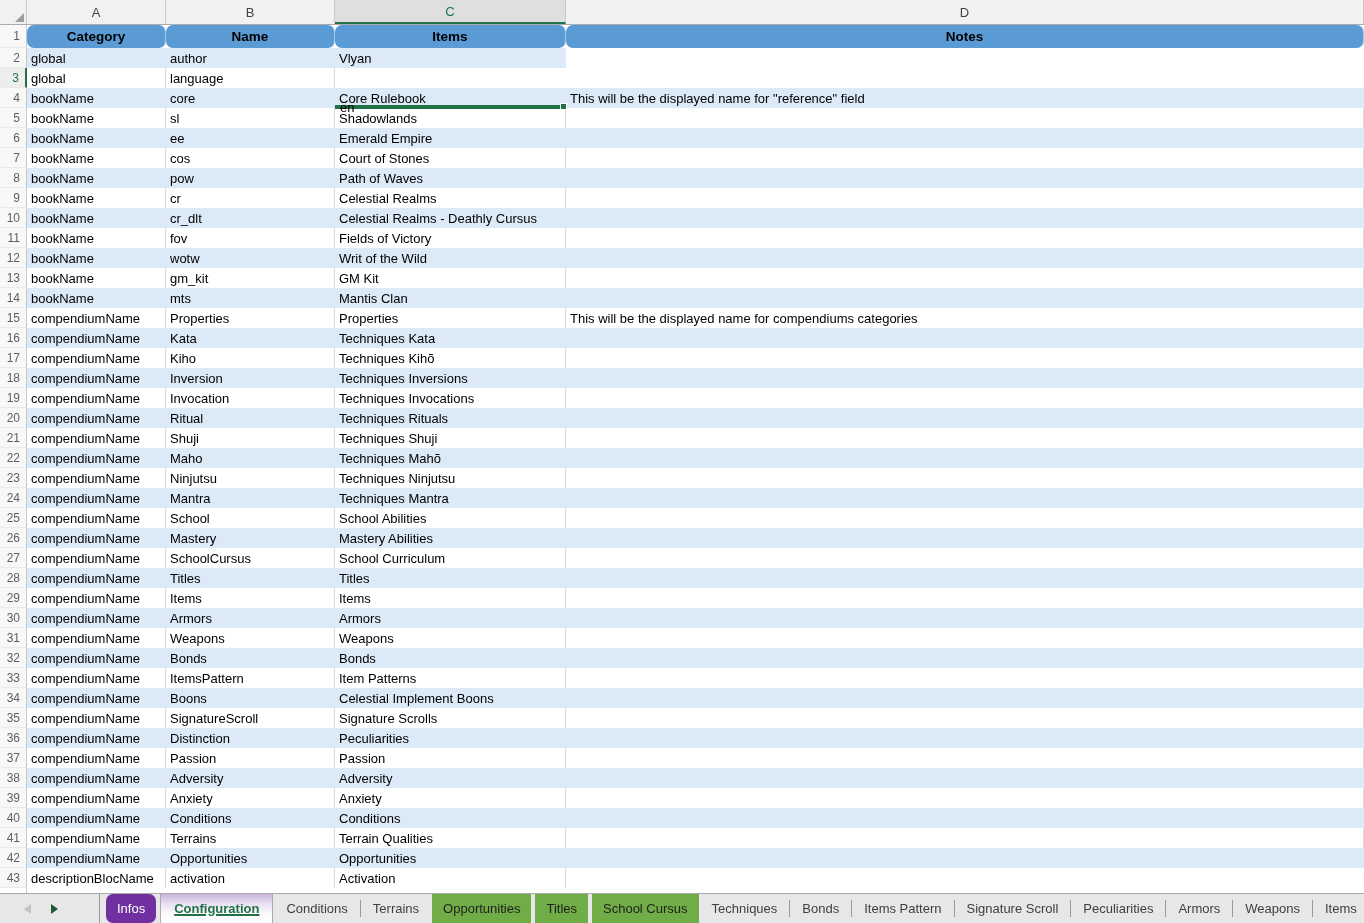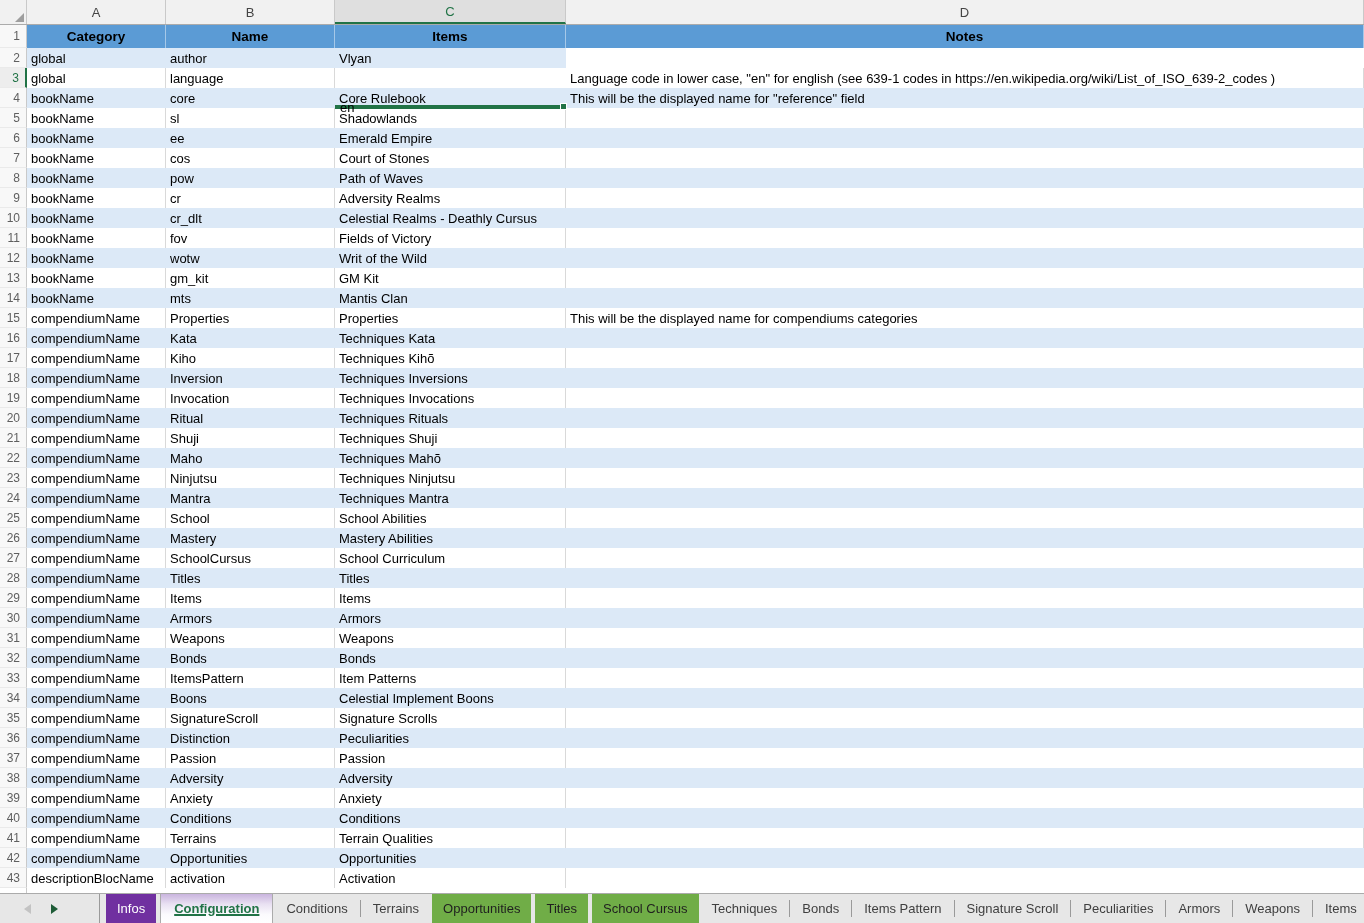--- a/index.html
+++ b/index.html
@@ -20,42 +20,42 @@
   .grid{width:1364px;}
   .row{display:flex;height:20px;}
   .row.header-row{height:23px;}
   .gutter{width:27px;box-sizing:border-box;background:#F8F8F8;border-right:1px solid #C9C9C9;
     border-bottom:1px solid #EAEAEA;font-size:12px;color:#5F5F5F;
     display:flex;align-items:center;justify-content:flex-end;padding-right:6px;flex:none;}
   .gutter.selected{color:#217346;border-right:2px solid #217346;background:#EDEDED;}
   .cell{box-sizing:border-box;padding:0 4px;font-size:13px;white-space:nowrap;overflow:hidden;
     display:flex;align-items:center;color:#000;flex:none;}
   .header-row .cell{background:#5B9BD5;font-weight:bold;justify-content:center;font-size:13.5px;
-    border-right:1px solid rgba(255,255,255,0.45);}
+    border-right:1px solid rgba(255,255,255,0.45);border-radius:7px;}
   .row.band .cell{background:#DCE9F7;}
   .row.plain .cell{background:#fff;border-right:1px solid #D9D9D9;}
   .cell.sel-cell{border:2px solid #217346 !important;position:relative;background:#fff;padding:0 3px;overflow:visible;margin-top:37px;}
   .cell.sel-cell .fill-handle{position:absolute;right:-3px;bottom:-3px;width:5px;height:5px;
     background:#217346;border:1px solid #fff;}
 
   .below-grid{height:5px;display:flex;background:#fff;}
   .below-grid .gut{width:27px;border-right:1px solid #C9C9C9;box-sizing:border-box;}
 
   
   .tabbar{position:absolute;left:0;bottom:0;width:1364px;height:30px;background:#E7E7E7;
     border-top:1px solid #ABABAB;display:flex;align-items:stretch;box-sizing:border-box;overflow:hidden;}
   .tab-nav{display:flex;align-items:center;padding-left:24px;gap:20px;width:100px;flex:none;
     border-right:1px solid #9A9A9A;box-sizing:border-box;}
   .arrow-left{width:0;height:0;border-top:5px solid transparent;border-bottom:5px solid transparent;
     border-right:7px solid #C3C3C3;}
   .arrow-right{width:0;height:0;border-top:5px solid transparent;border-bottom:5px solid transparent;
     border-left:7px solid #1E5C37;}
   .tabs{display:flex;align-items:stretch;flex:none;}
   .tab{display:flex;align-items:center;padding:0 11px;font-size:13px;color:#3F3F3F;white-space:nowrap;flex:none;}
-  .tab.purple{background:#7030A0;color:#fff;margin-left:6px;margin-right:2px;}
+  .tab.purple{background:#7030A0;color:#fff;margin-left:6px;margin-right:2px;border-radius:7px;}
   .tab.green{background:#70AD47;color:#1F1F1F;margin:0 2px;}
   .tab.active{background:linear-gradient(180deg,#C9B4DE 0%,#E9E1F2 35%,#FBFAFD 70%,#FFFFFF 100%);
     color:#217346;font-weight:bold;text-decoration:underline;text-decoration-thickness:2px;
     text-decoration-color:#217346;border-left:1px solid #ABABAB;border-right:1px solid #ABABAB;
     margin:0 2px;padding:14px 13px;}
   .tab-sep{width:1px;background:#9A9A9A;margin:6px 1px;flex:none;}
 </style>
 </head>
 <body>
 
@@ -85,21 +85,20 @@
         <div class="gutter">2</div>
         <div class="cell col-a">global</div>
         <div class="cell col-b">author</div>
         <div class="cell col-c">Vlyan</div>
       </div>
       <div class="row plain">
         <div class="gutter selected">3</div>
         <div class="cell col-a">global</div>
         <div class="cell col-b">language</div>
         <div class="cell col-c sel-cell">en<div class="fill-handle"></div></div>
-        <div class="cell col-d">Language code in lower case, "en" for english (see 639-1 codes in https://en.wikipedia.org/wiki/List_of_ISO_639-2_codes )</div>
       </div>
       <div class="row band">
         <div class="gutter">4</div>
         <div class="cell col-a">bookName</div>
         <div class="cell col-b">core</div>
         <div class="cell col-c">Core Rulebook</div>
         <div class="cell col-d">This will be the displayed name for "reference" field</div>
       </div>
       <div class="row plain">
         <div class="gutter">5</div>
@@ -126,21 +125,21 @@
         <div class="gutter">8</div>
         <div class="cell col-a">bookName</div>
         <div class="cell col-b">pow</div>
         <div class="cell col-c">Path of Waves</div>
         <div class="cell col-d"></div>
       </div>
       <div class="row plain">
         <div class="gutter">9</div>
         <div class="cell col-a">bookName</div>
         <div class="cell col-b">cr</div>
-        <div class="cell col-c">Adversity Realms</div>
+        <div class="cell col-c">Celestial Realms</div>
         <div class="cell col-d"></div>
       </div>
       <div class="row band">
         <div class="gutter">10</div>
         <div class="cell col-a">bookName</div>
         <div class="cell col-b">cr_dlt</div>
         <div class="cell col-c">Celestial Realms - Deathly Cursus</div>
         <div class="cell col-d"></div>
       </div>
       <div class="row plain">

